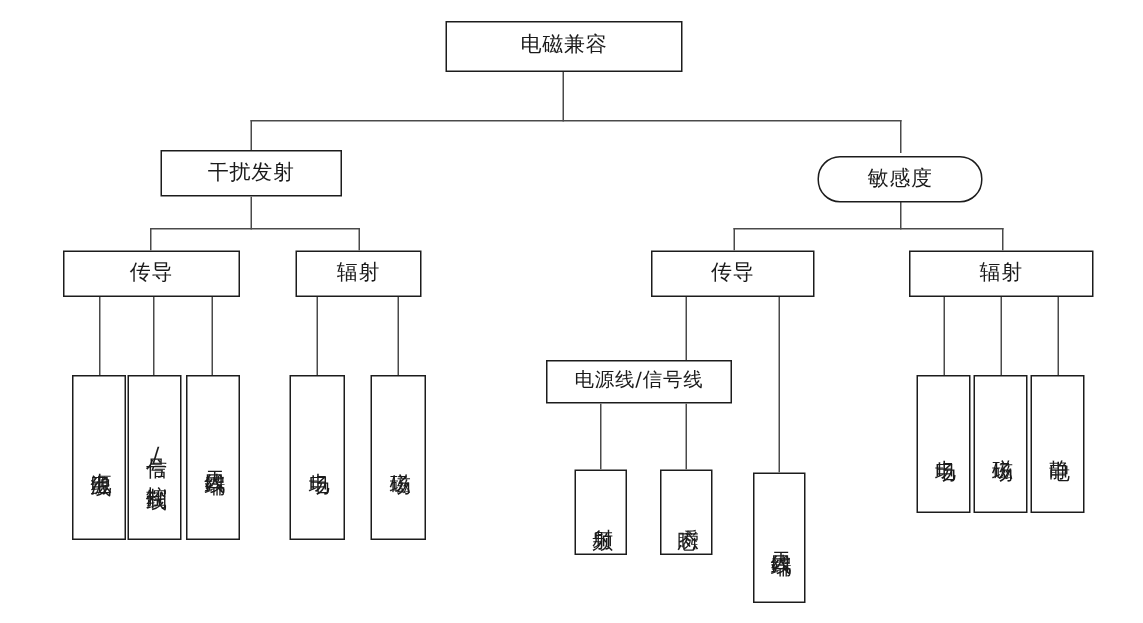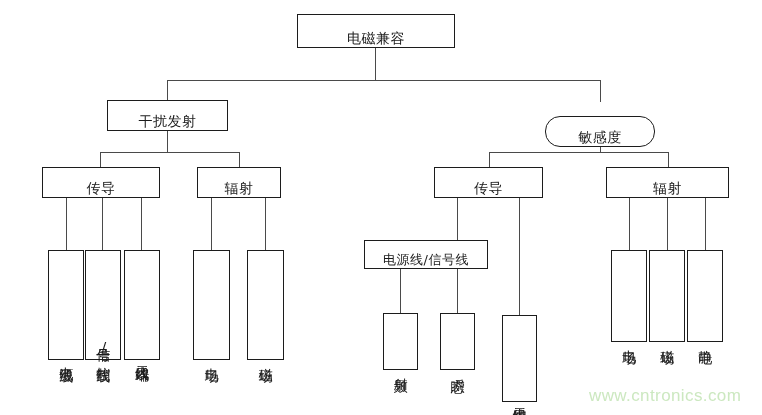--- a/index.html
+++ b/index.html
@@ -9,21 +9,21 @@
     background:#ffffff;
     font-family:"DejaVu Sans","Liberation Sans",sans-serif;
     overflow:hidden;
   }
   .node{
     position:absolute;
     box-sizing:border-box;
     border:1.4px solid #1c1c1c;
     background:#ffffff;
     display:flex;
-    align-items:flex-end;
+    align-items:center;
     justify-content:center;
     color:#1a1a1a;
     z-index:3;
   }
   .node .lbl{
     font-size:14px;
     line-height:1.12;
     letter-spacing:0.5px;
     white-space:nowrap;
   }
@@ -92,21 +92,21 @@
   <div class="edge v" style="left:705px;top:198px;height:52px;"></div>
 
   <div class="node" style="left:297px;top:14px;width:158px;height:34px;">
     <span class="lbl">电磁兼容</span>
   </div>
 
   <div class="node" style="left:107px;top:100px;width:121px;height:31px;">
     <span class="lbl">干扰发射</span>
   </div>
 
-  <div class="node" style="left:545px;top:116px;width:110px;height:31px;border-radius:15px;">
+  <div class="node" style="left:545px;top:104px;width:110px;height:31px;border-radius:15px;">
     <span class="lbl">敏感度</span>
   </div>
 
   <div class="node" style="left:42px;top:167px;width:118px;height:31px;">
     <span class="lbl">传导</span>
   </div>
 
   <div class="node" style="left:197px;top:167px;width:84px;height:31px;">
     <span class="lbl">辐射</span>
   </div>
@@ -160,15 +160,14 @@
   </div>
 
   <div class="node vert" style="left:649px;top:250px;width:36px;height:92px;">
     <span class="lbl">磁场</span>
   </div>
 
   <div class="node vert" style="left:687px;top:250px;width:36px;height:92px;">
     <span class="lbl">静电</span>
   </div>
 
-  <div class="wm" style="left:589px;top:386px;">www.cntronics.com</div>
 
 </div>
 
 </body></html>

